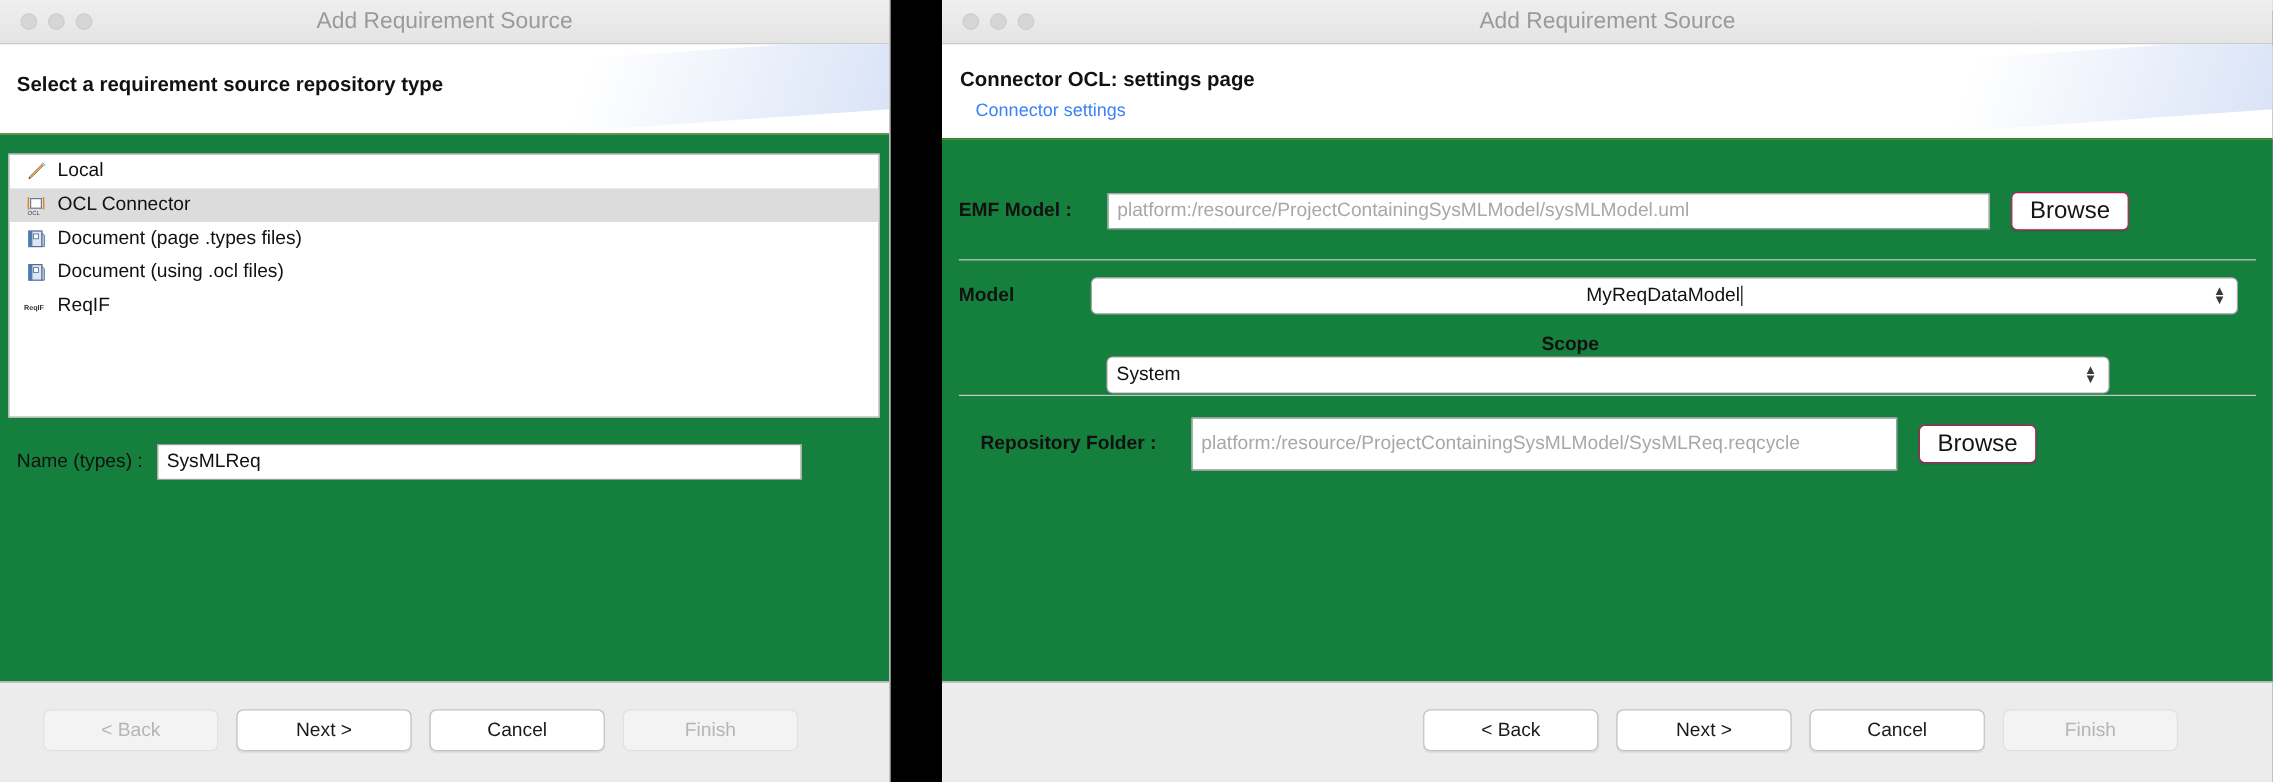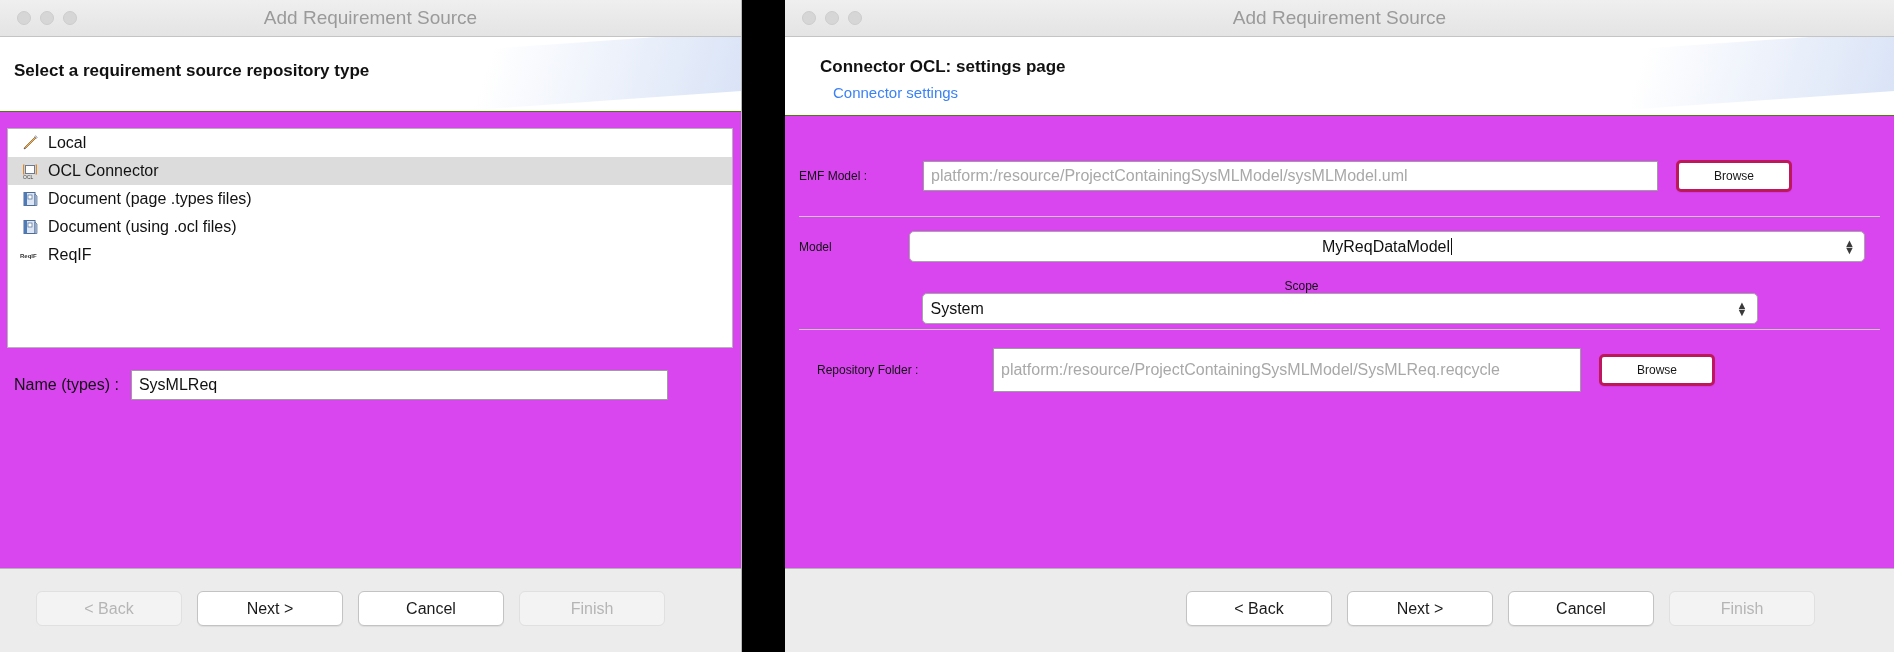--- a/index.html
+++ b/index.html
@@ -76,21 +76,21 @@
 
   
   .header {
     position: relative;
     background: #ffffff;
     border-bottom: 1px solid #4d7c0f;
     overflow: hidden;
     flex: 0 0 auto;
   }
   .dialog.left  .header { height: 74px; }
-  .dialog.right .header { height: 78px; padding-left: 20px; }
+  .dialog.right .header { height: 78px; }
   .banner-gfx {
     position: absolute;
     right: -40px; top: 6px;
     width: 420px; height: 60px;
     background: linear-gradient(108deg, rgba(255,255,255,0) 30%, rgba(210,222,245,0.95) 100%);
     transform: skewY(-4deg);
     pointer-events: none;
   }
   .hdr-title {
     position: relative;
@@ -104,21 +104,21 @@
   .hdr-sub {
     position: relative;
     font-size: 15px;
     color: #3b82f6;
     padding-top: 8px;
     padding-left: 26px;
   }
   .dialog.right .hdr-sub { padding-left: 12px; }
 
   
-  .body { flex: 1 1 auto; position: relative; background: #d946ef; padding-left: 25px; }
+  .body { flex: 1 1 auto; position: relative; background: #15803d; padding-left: 25px; }
 
   
   .footer {
     flex: 0 0 auto;
     border-top: 1px solid #b6b6b6;
     background: #ececec;
     height: 83px;
     position: relative;
   }
   .btnrow {
@@ -205,43 +205,44 @@
     background: #c8c8c8;
     left: 14px; right: 14px;
   }
 
   .field-row {
     position: absolute;
     display: flex;
     align-items: center;
   }
   .f-label {
-    font-size: 12px;
+    font-size: 16px;
     color: #111111;
     white-space: nowrap;
+    font-weight: bold;
   }
   .f-input {
     height: 30px;
     border: 1px solid #9d9d9d;
     background: #ffffff;
     box-sizing: border-box;
     font-size: 16px;
     padding: 0 7px;
     color: #111;
     font-family: "Liberation Sans", sans-serif;
     outline: none;
   }
   .f-input::placeholder { color: #a8a8a8; }
 
   .browse-btn {
-    width: 116px; height: 32px;
+    width: 98px; height: 32px;
     border-radius: 5px;
-    border: 3px solid #be185d;
-    background: #ffffff;
-    font-size: 12px;
+    border: 1px solid #be185d;
+    background: #ffffff;
+    font-size: 20px;
     display: flex; align-items: center; justify-content: center;
     box-sizing: border-box;
     box-shadow: 0 1px 1px rgba(0,0,0,0.07);
     cursor: pointer;
     color: #151515;
   }
 
   .combo {
     height: 31px;
     border: 1px solid #a6a6a6;

